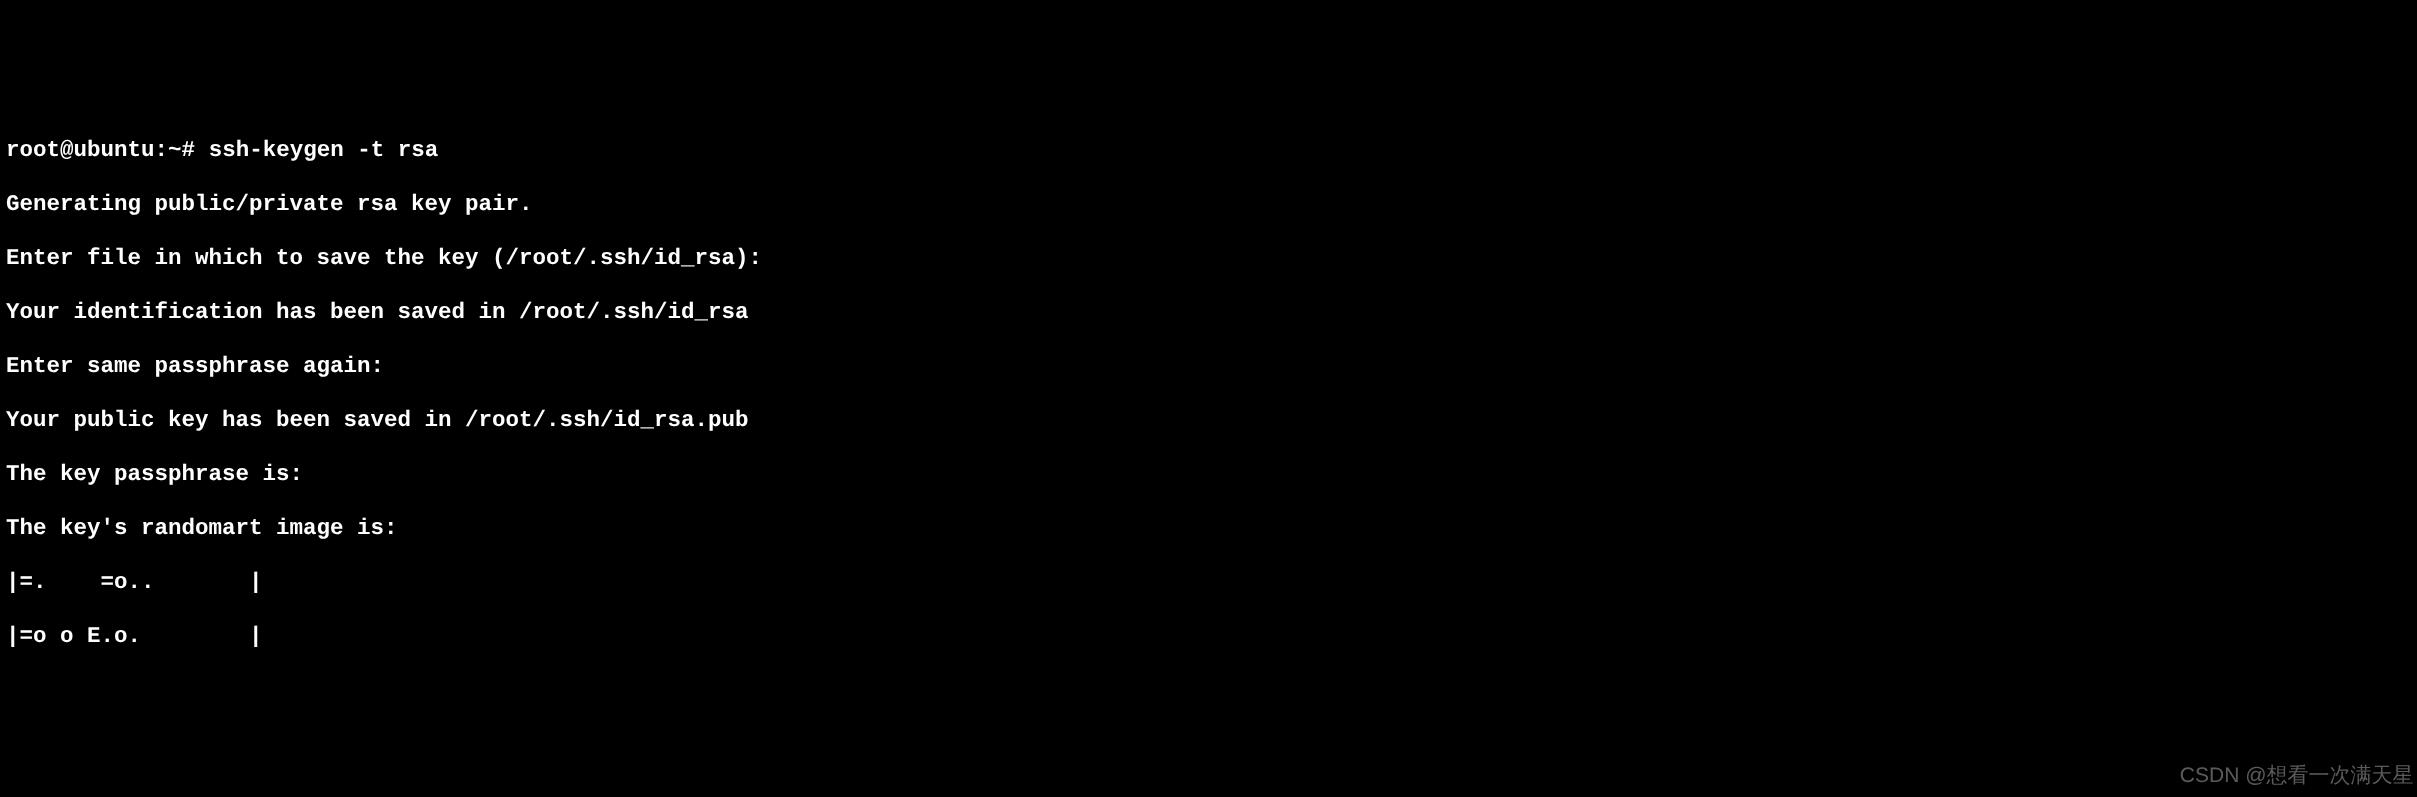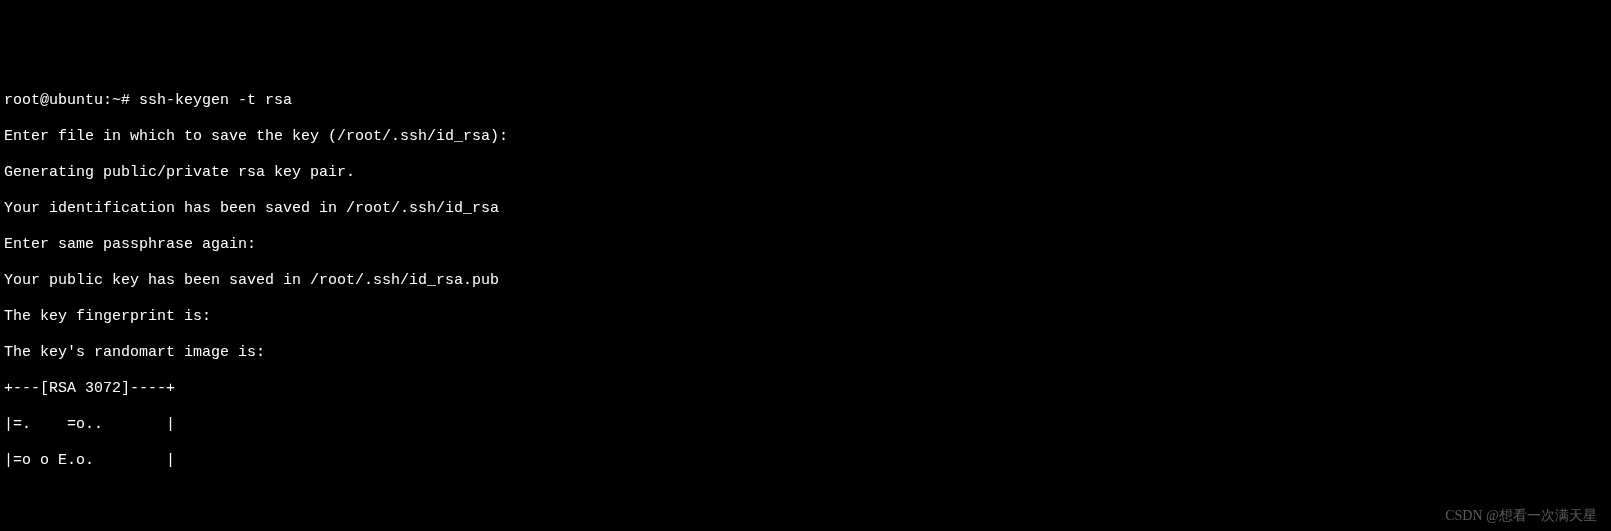--- a/index.html
+++ b/index.html
@@ -15,46 +15,46 @@
       line-height: 1.2;
       width: 1611px;
       height: 531px;
       padding: 2px 4px;
       position: relative;
       white-space: pre;
       overflow: hidden;
     }
     .line {
       display: block;
+      font-weight: bold;
     }
     .watermark {
       position: absolute;
       bottom: 6px;
-      right: 14px;
+      right: 2px;
       color: rgba(200, 200, 200, 0.45);
-      font-family: Liberation Serif, serif;
+      font-family: Liberation Sans, sans-serif;
       font-size: 14px;
       white-space: nowrap;
     }
   </style>
 </head>
 <body>
 
 
 
 <div>
 <span class="line"><span>root@ubuntu</span><span>:</span><span>~</span><span>#</span> <span>ssh-keygen -t rsa</span></span>
+<span class="line">Generating public/private rsa key pair.</span>
 <span class="line">Enter file in which to save the key (/root/.ssh/id_rsa):</span>
-<span class="line">Generating public/private rsa key pair.</span>
 <span class="line">Your identification has been saved in /root/.ssh/id_rsa</span>
 <span class="line">Enter same passphrase again:</span>
 <span class="line">Your public key has been saved in /root/.ssh/id_rsa.pub</span>
-<span class="line">The key fingerprint is:</span>
+<span class="line">The key passphrase is:</span>
 <span class="line">The key's randomart image is:</span>
-<span class="line">+---[RSA 3072]----+</span>
 <span class="line">|=.    =o..       |</span>
 <span class="line">|=o o E.o.        |</span>
 
 
 
 
 
 
 
 

